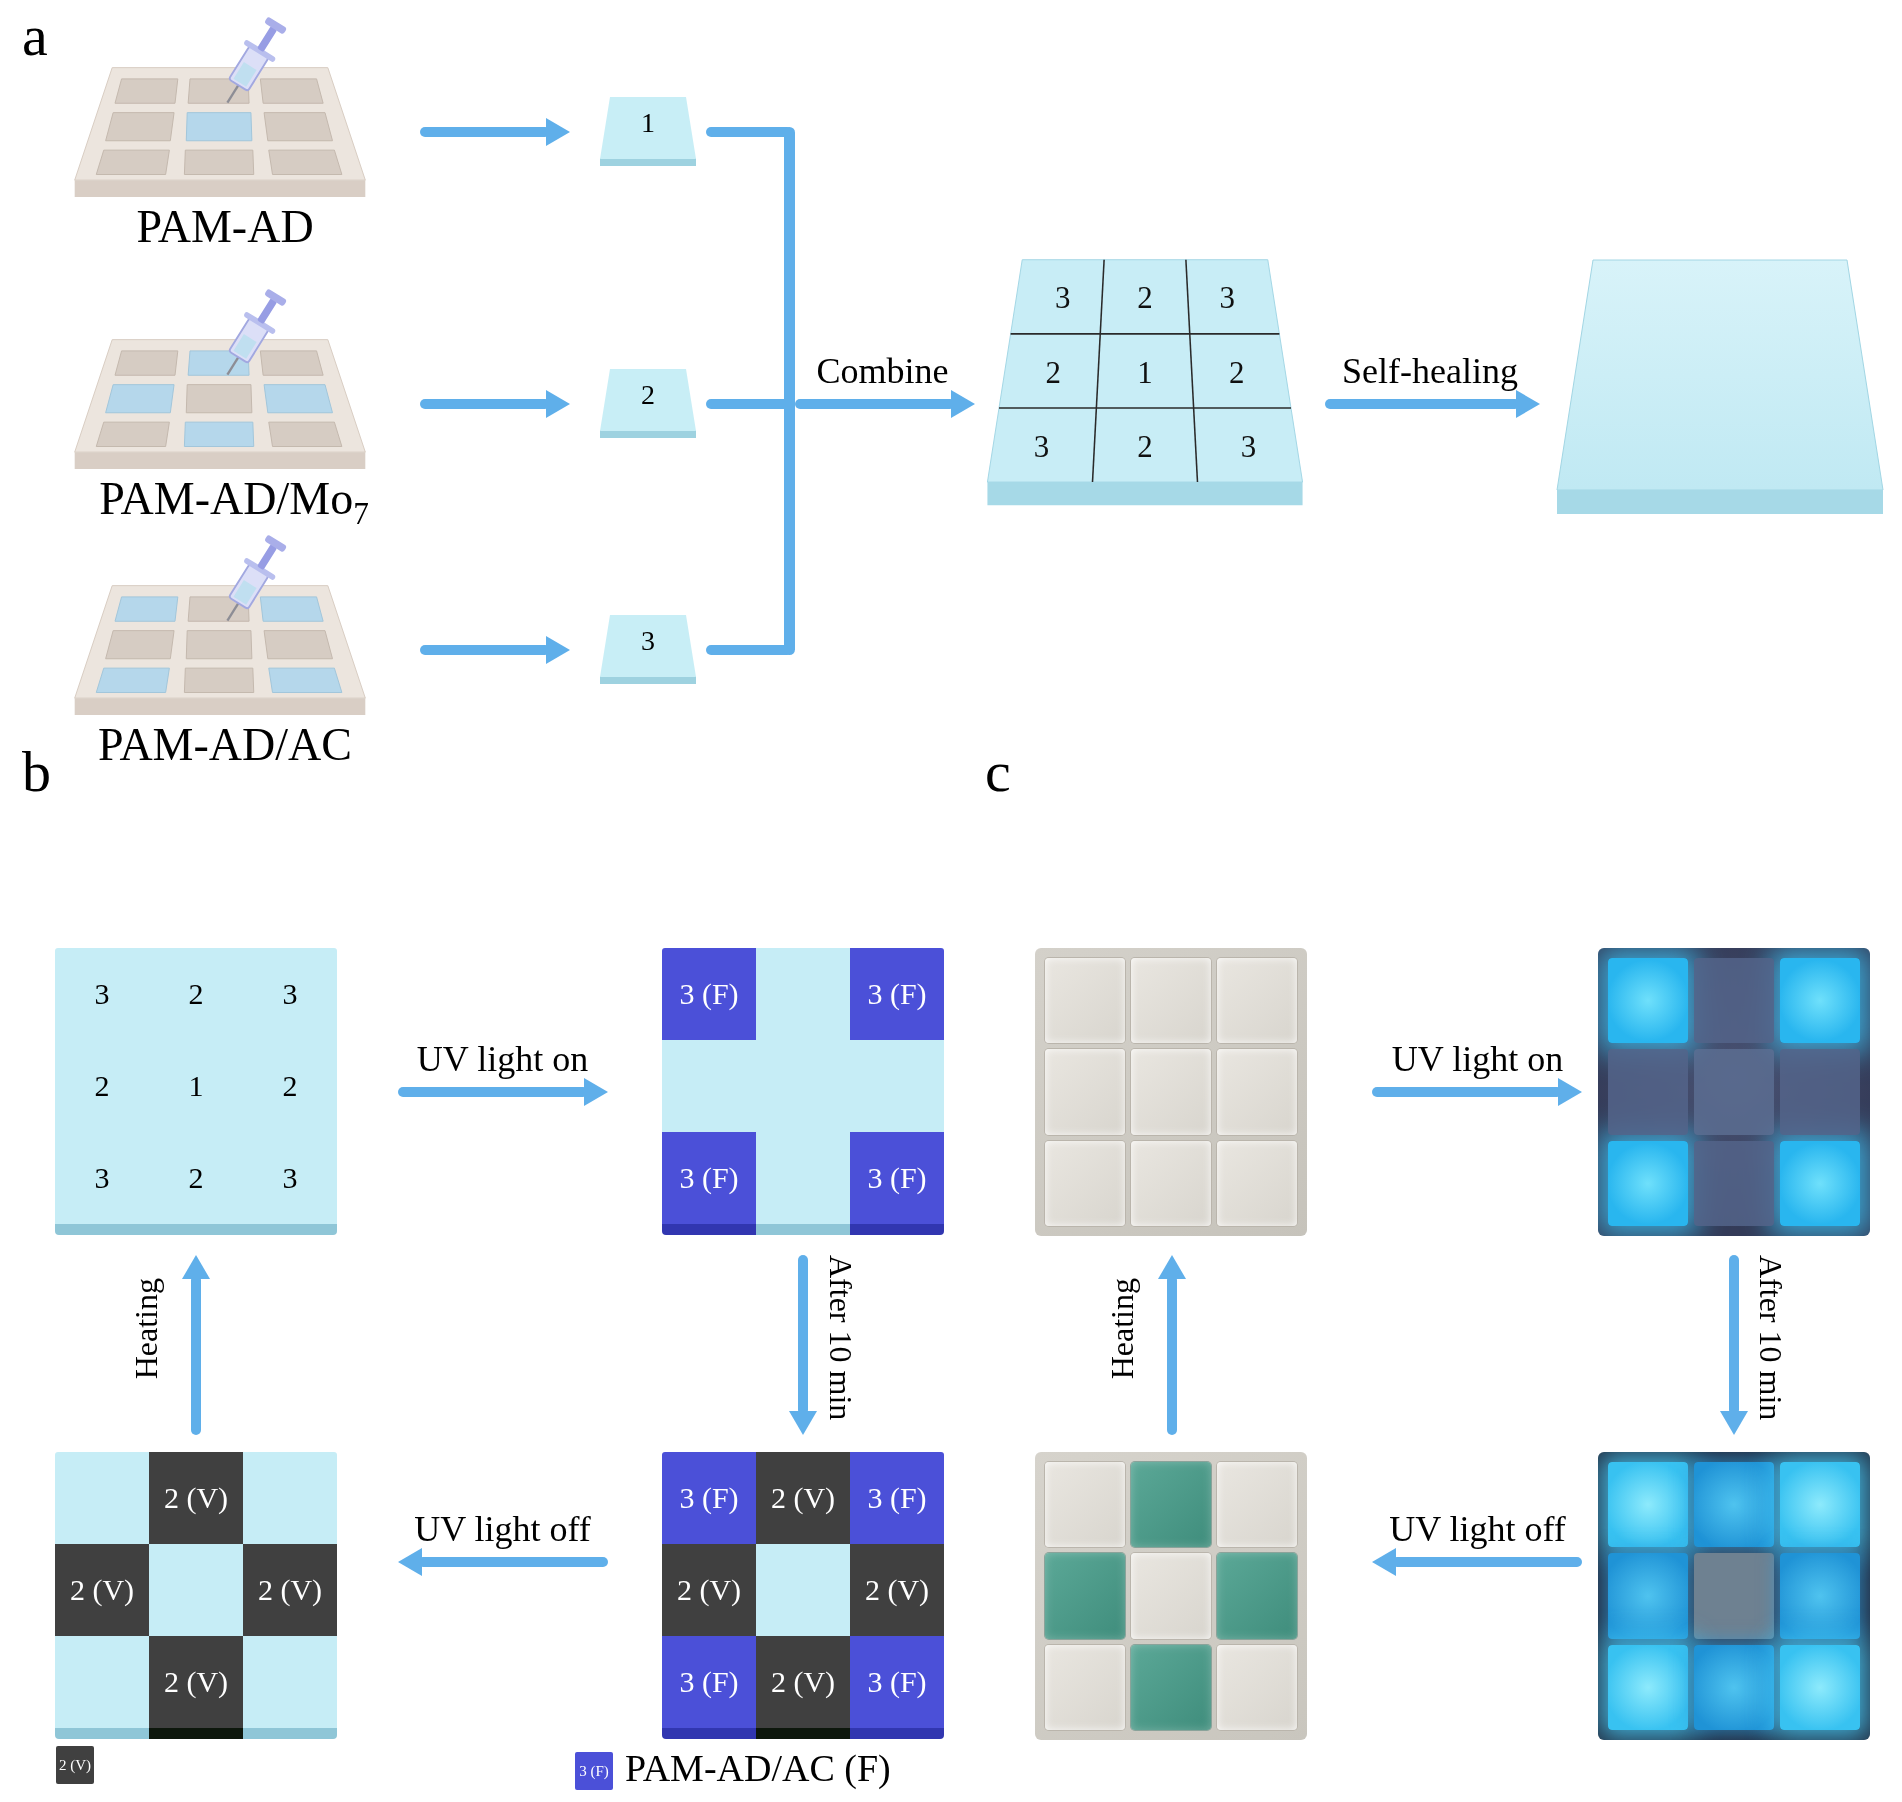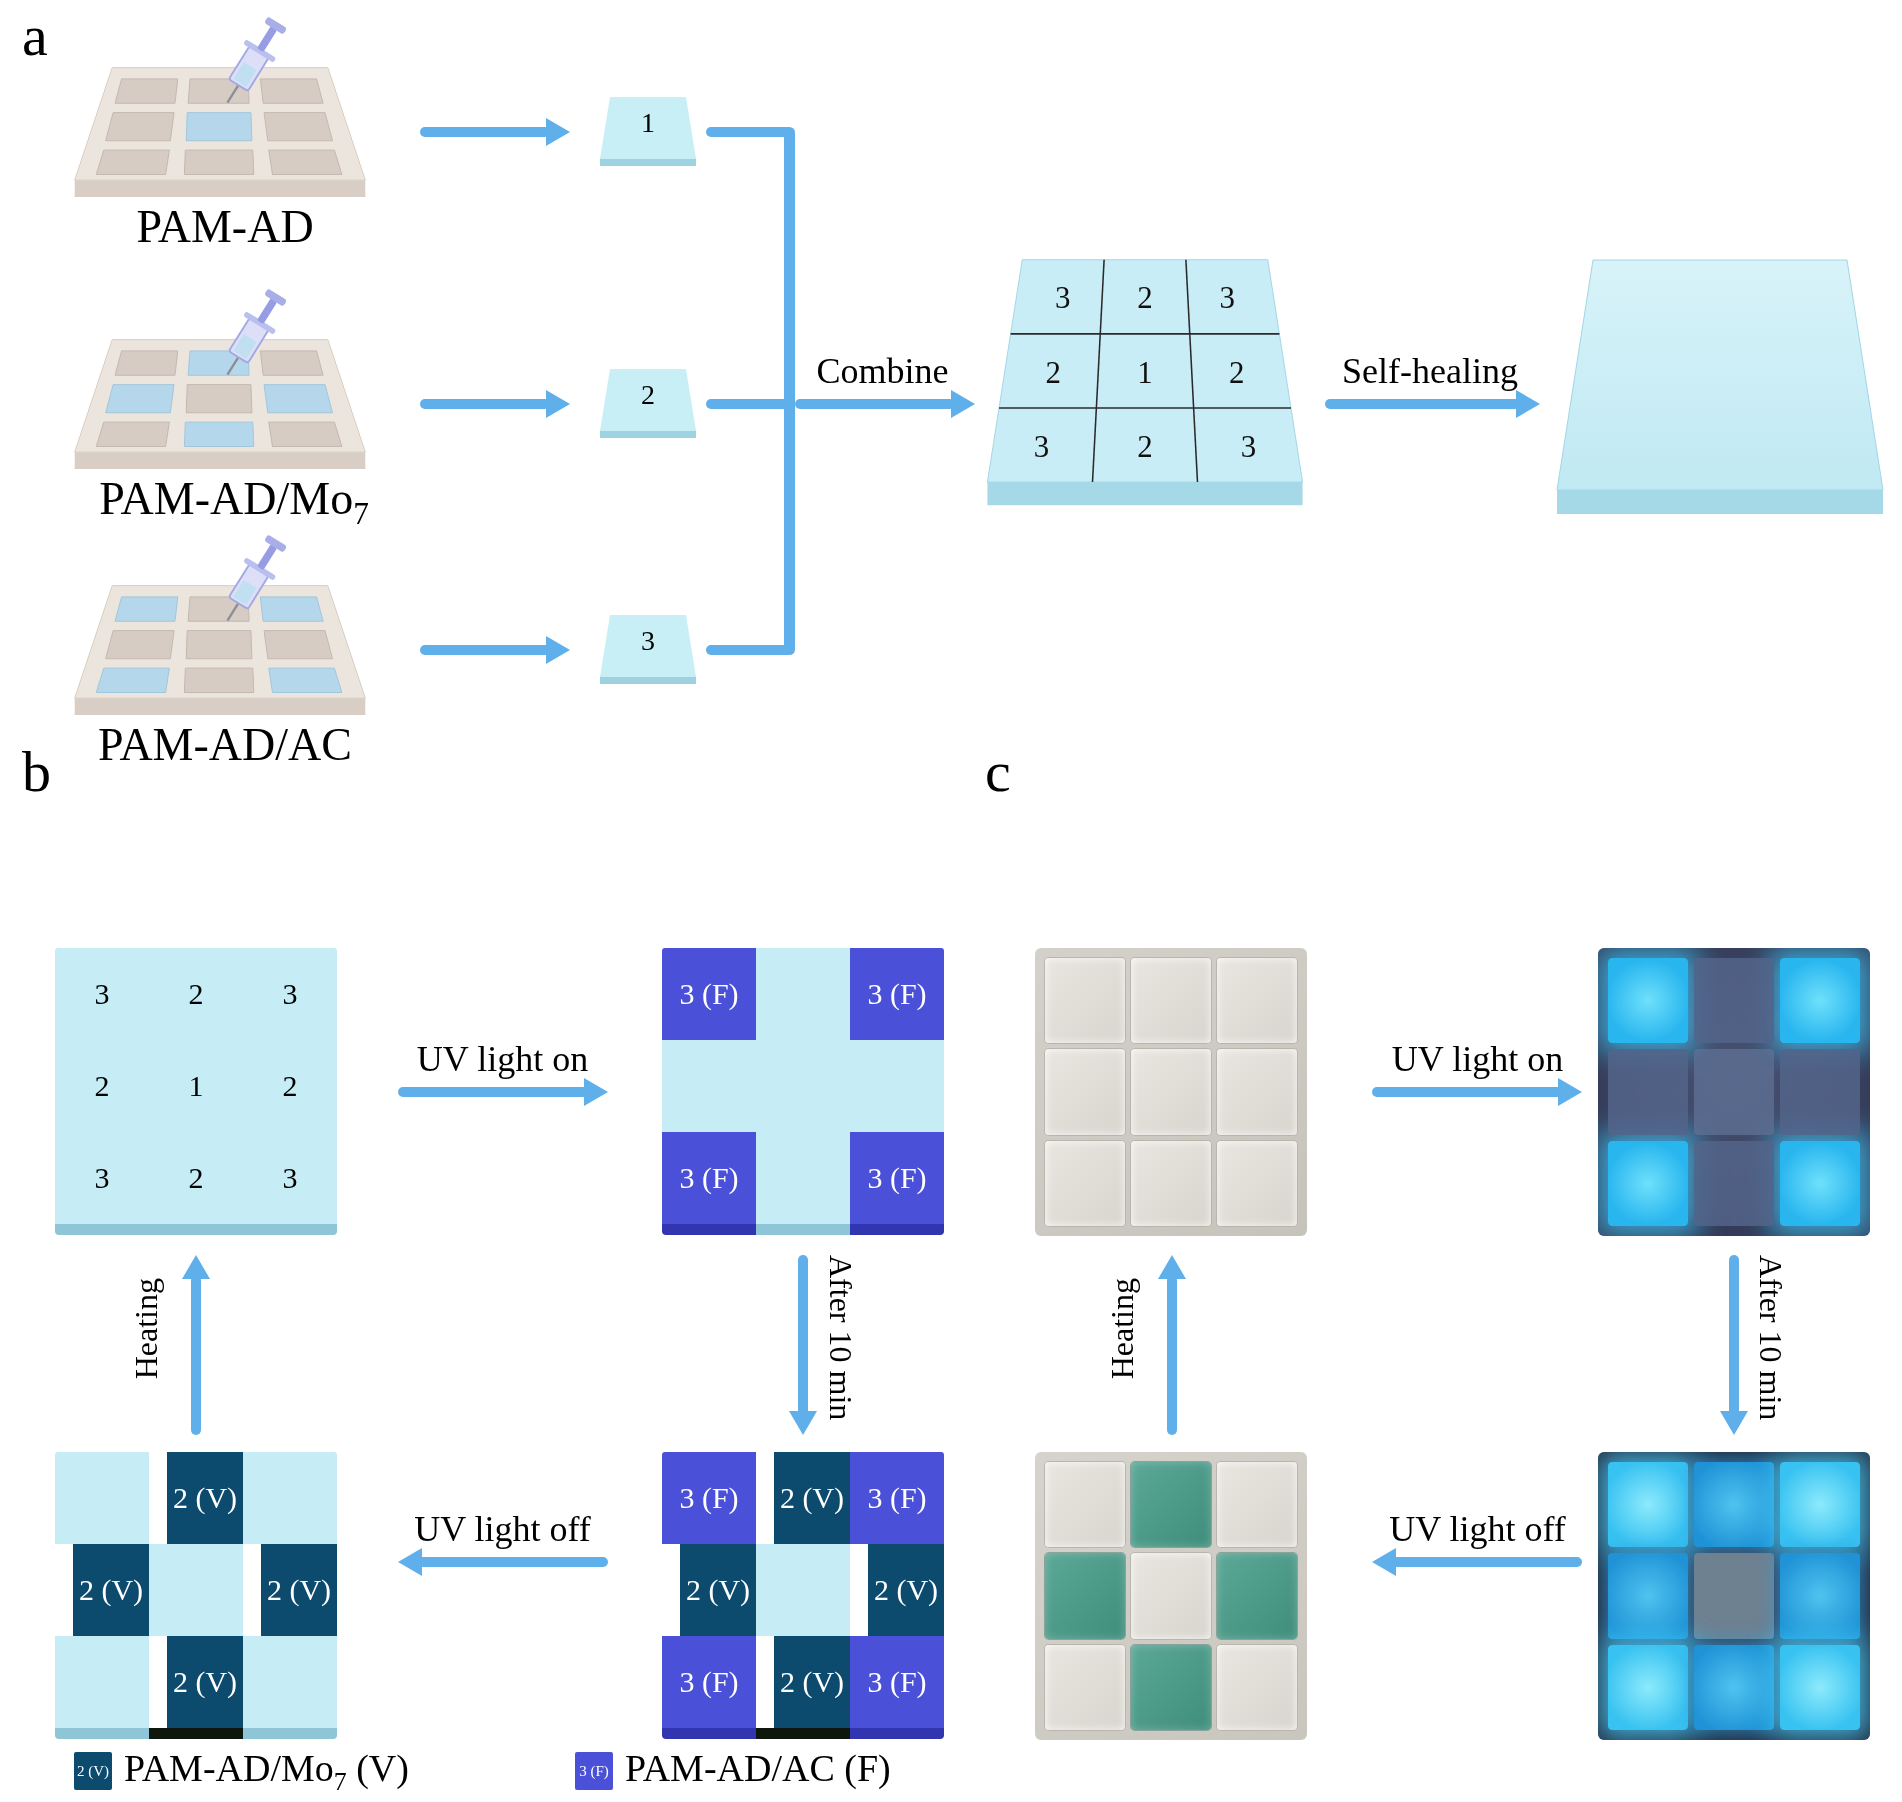--- a/index.html
+++ b/index.html
@@ -42,21 +42,21 @@
   .tile-edge{width:96px;height:8px;background:#9ed2e0;margin-top:-1px;}
   .tile .num{position:absolute;left:0;top:10px;width:96px;text-align:center;font-size:28px;}
   .gnum{font:32px "Liberation Serif","DejaVu Serif",serif;fill:#101010;text-anchor:middle;}
 
   
   .bsq{position:absolute;width:282px;}
   .bface{width:282px;height:276px;display:grid;grid-template-columns:repeat(3,1fr);grid-template-rows:repeat(3,1fr);border-radius:3px 3px 0 0;overflow:hidden;}
   .cell{display:flex;align-items:center;justify-content:center;font-size:30px;}
   .plain{background:#c6edf6;color:#000;}
   .f{background:#4b50d8;color:#fff;}
-  .v{background:#0c4a6e;color:#fff;margin-left:18px;}
+  .v{background:#404040;color:#fff;}
   .bedge{display:grid;grid-template-columns:repeat(3,1fr);height:11px;border-radius:0 0 4px 4px;overflow:hidden;}
   .e-plain{background:#8fc6d7;}
   .e-f{background:#3136b0;}
   .e-v{background:#0d170c;}
 
   
   .legend-item{position:absolute;display:flex;align-items:center;gap:12px;}
   .sw{width:38px;height:38px;display:flex;align-items:center;justify-content:center;
       font-size:15px;color:#fff;border-radius:2px;}
   .legend-text{font-size:38px;}
@@ -407,21 +407,20 @@
   <div class="ar ar-u" style="left:182px;top:1255px;height:180px;">
       <div class="sh"></div>
       <div class="hd"></div>
     </div>
   <div class="abs vtext-up" style="left:128px;top:1278px;">Heating</div>
 
   <div class="legend-item" style="left:56px;top:1746px;">
     <div class="sw v">
         <span>2 (V)</span>
       </div>
-    <div class="legend-text"><span>PAM-AD/Mo</span><sub>7</sub><span> (V)</span></div>
   </div>
   <div class="legend-item" style="left:575px;top:1746px;">
     <div class="sw f">
         <span>3 (F)</span>
       </div>
     <div class="legend-text"><span>PAM-AD/AC</span><sub></sub><span> (F)</span></div>
   </div>
 
   <div class="abs panel-letter" style="left:985px;top:738px;">c</div>
 

